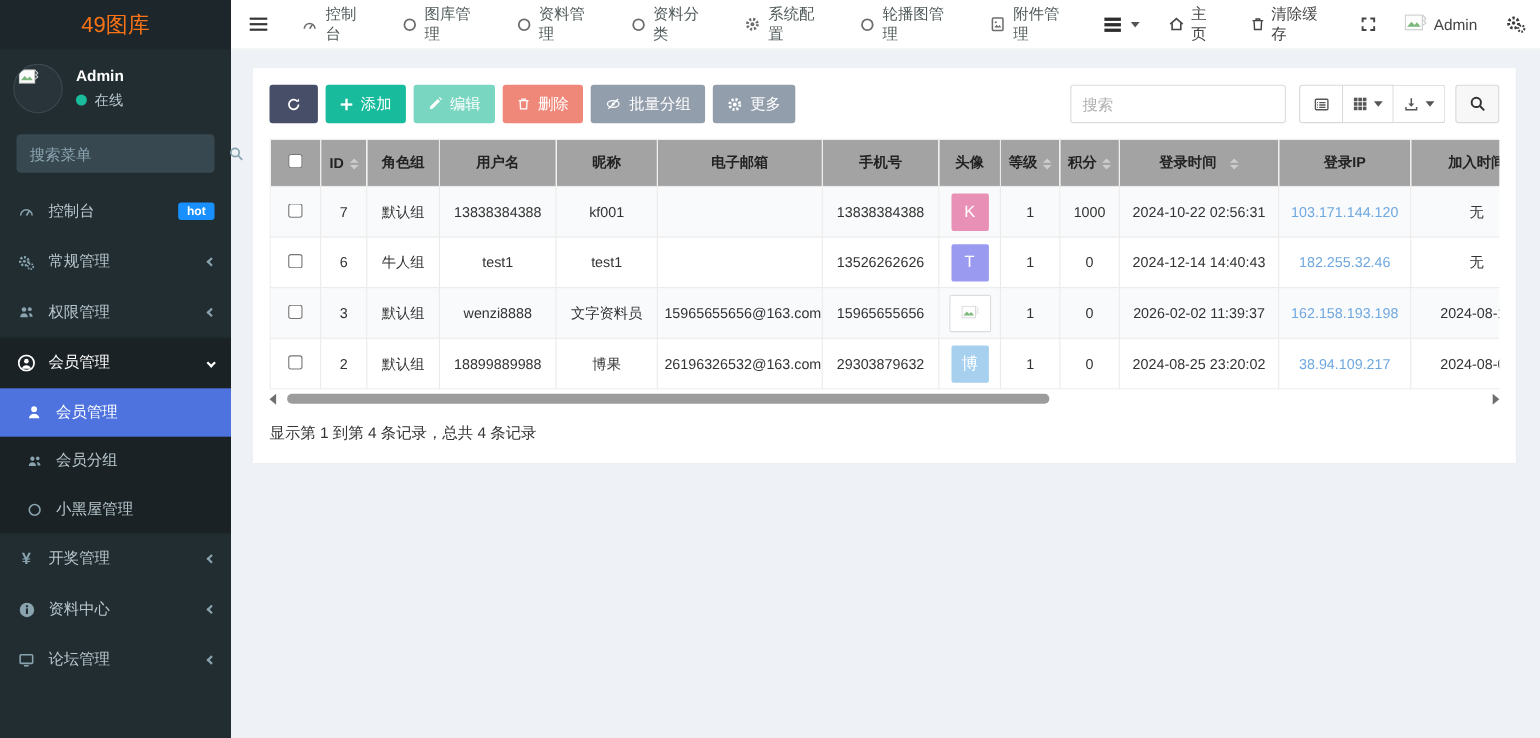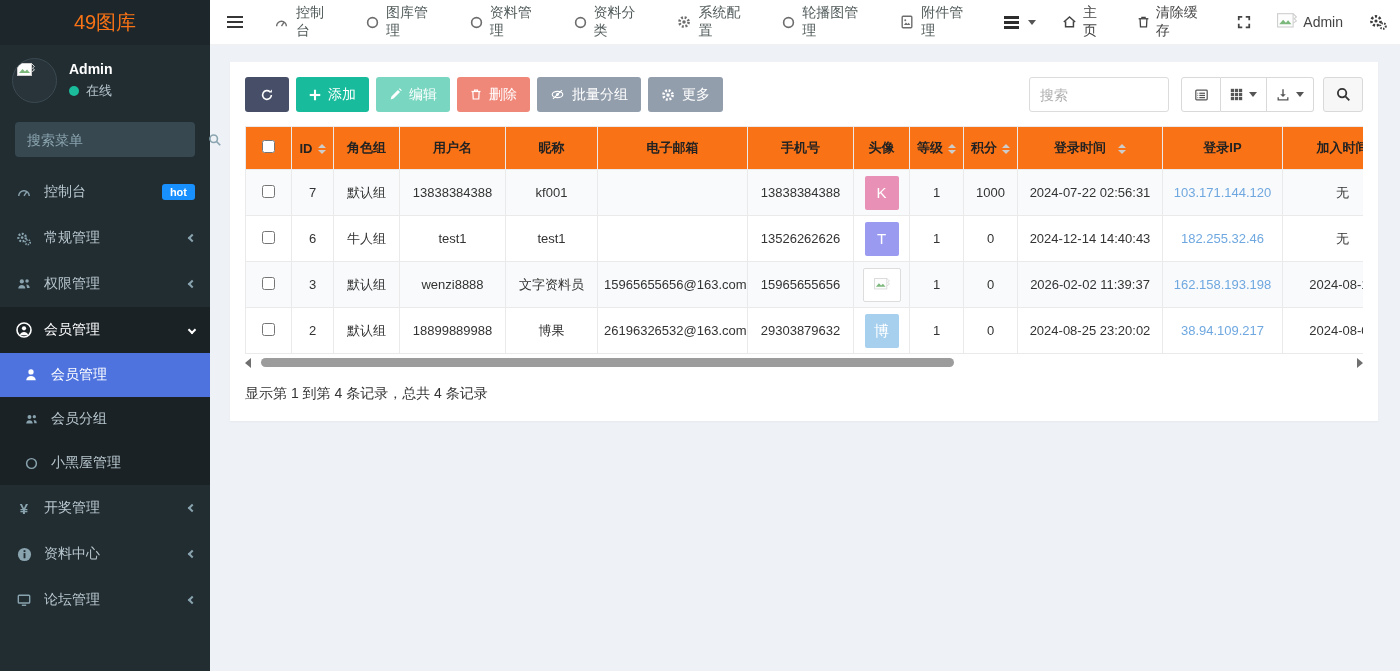--- a/index.html
+++ b/index.html
@@ -56,35 +56,35 @@
 
   
   .toolbar { display:flex; align-items:flex-start; margin-bottom:14px; }
   .btn { height:35px; border:none; border-radius:3px; color:#fff; font-size:14px; font-family:inherit; display:inline-flex; align-items:center; gap:7px; padding:0 13px; margin-right:7px; cursor:pointer; }
   .btn-refresh { background:#474e68; padding:0 15px; }
   .btn-add { background:#18bc9c; }
   .btn-edit { background:#79d6c0; }
   .btn-del { background:#f0887a; }
   .btn-gray { background:#939eac; }
   .tsearch { margin-left:auto; display:flex; align-items:flex-start; }
-  .tsearch input { width:140px; height:35px; border:1px solid #dcdcdc; border-radius:3px; padding:16px 10px; font-size:14px; font-family:inherit; color:#8b5cf6; outline:none; }
+  .tsearch input { width:196px; height:35px; border:1px solid #dcdcdc; border-radius:3px; padding:16px 10px; font-size:14px; font-family:inherit; color:#8b5cf6; outline:none; }
   .tsearch input::placeholder { color:#b0b0b0; }
   .vgroup { display:flex; margin-left:12px; }
   .vbtn { height:35px; min-width:40px; background:#fff; border:1px solid #d9d9d9; display:inline-flex; align-items:center; justify-content:center; gap:4px; padding:0 9px; cursor:pointer; color:#555; }
   .vbtn + .vbtn { border-left:none; }
   .vgroup .vbtn:first-child { border-radius:3px 0 0 3px; }
   .vgroup .vbtn:last-child { border-radius:0 3px 3px 0; }
   .vbtn.lone { border-radius:3px; border-left:1px solid #d9d9d9; margin-left:9px; background:#f7f7f7; }
   .vbtn .caret { border-top-color:#555; margin-left:2px; }
 
   
   .table-wrap { width:1118px; overflow:hidden; }
   table { border-collapse:collapse; table-layout:fixed; width:1157px; font-size:13px; }
   th,td { border:1px solid #eaeaea; text-align:center; padding:0 6px; white-space:nowrap; overflow:hidden; }
-  thead th { height:43px; font-weight:bold; color:#222; background:#f97316; font-size:13px;margin-left:48px; }
+  thead th { height:43px; font-weight:bold; color:#222; background:#a3a3a3; font-size:13px;margin-left:48px; }
   tbody td { height:46px; color:#333; }
   tbody tr:nth-child(odd) { background:#f9fafb; }
   .sorter { display:inline-flex; flex-direction:column; gap:2px; margin-left:5px; vertical-align:middle; }
   .sorter i { width:0; height:0; border-left:4px solid transparent; border-right:4px solid transparent; display:block; }
   .sorter .up { border-bottom:4px solid #ccc; }
   .sorter .dn { border-top:4px solid #ccc; }
   td a { color:#6fa8e0; text-decoration:none; }
   .lavatar { display:inline-block; width:34px; height:34px; line-height:34px; border-radius:2px; color:#fff; font-size:15px; text-align:center; vertical-align:middle; }
   .bbox { display:inline-flex; width:38px; height:34px; background:#fff; border:1px solid #ddd; border-radius:2px; align-items:center; justify-content:center; vertical-align:middle; }
 
@@ -529,21 +529,21 @@
               <td><input type="checkbox" style=""></td>
               <td>7</td>
               <td>默认组</td>
               <td>13838384388</td>
               <td>kf001</td>
               <td></td>
               <td>13838384388</td>
               <td><span class="lavatar" style="background-color: rgb(232, 144, 181);">K</span></td>
               <td>1</td>
               <td>1000</td>
-              <td>2024-07-22 02:56:31</td>
+              <td>2024-10-22 02:56:31</td>
               <td><a>103.171.144.120</a></td>
               <td>无</td>
             </tr>
             <tr>
               <td><input type="checkbox" style=""></td>
               <td>6</td>
               <td>牛人组</td>
               <td>test1</td>
               <td>test1</td>
               <td></td>

